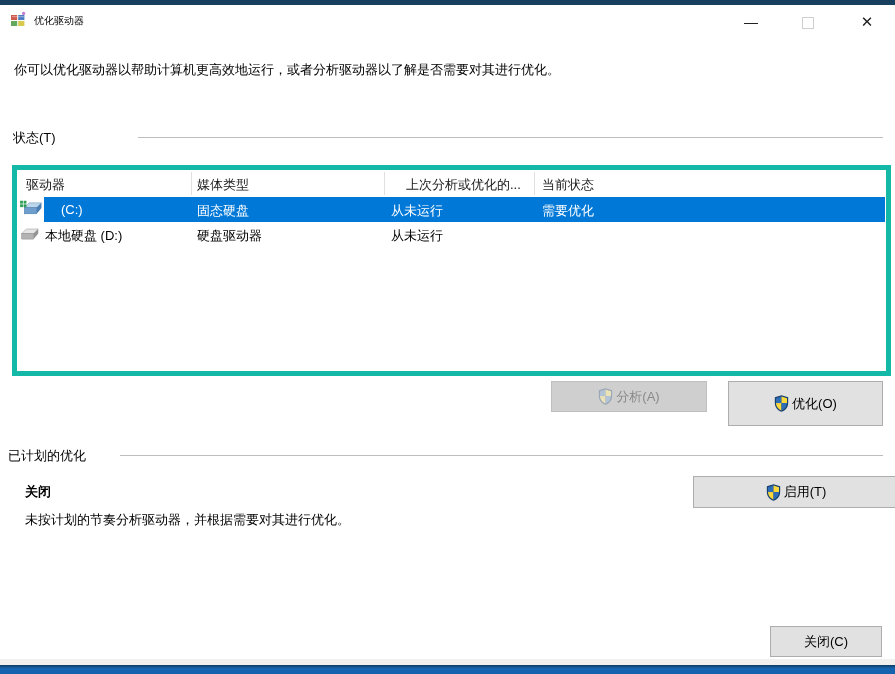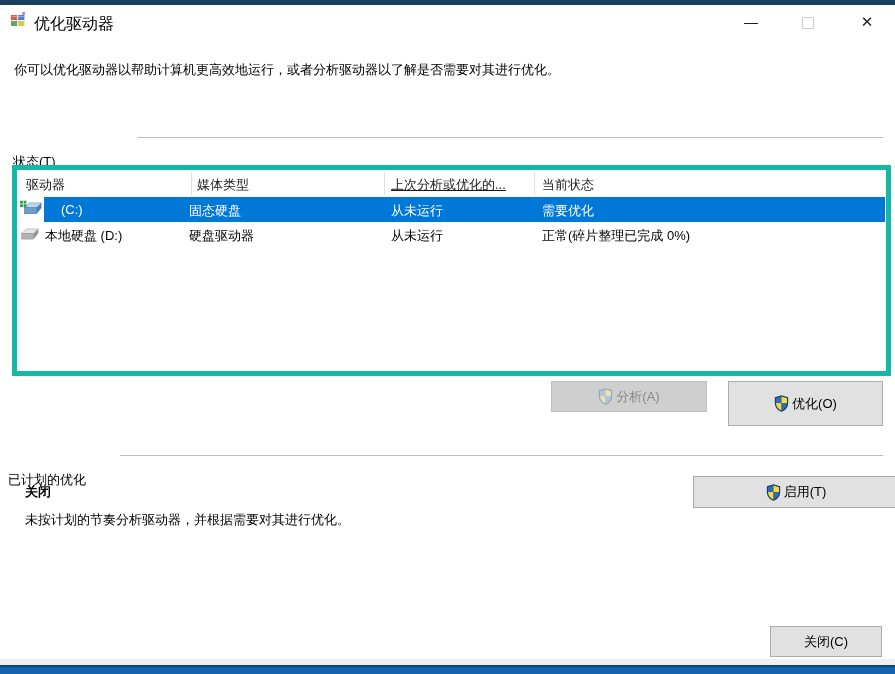--- a/index.html
+++ b/index.html
@@ -14,42 +14,42 @@
 
   
   .top-edge{left:0;top:0;width:895px;height:5px;background:#17405f;}
   .pre-bottom{left:0;bottom:9px;width:895px;height:6px;background:#f1f0ef;}
   .bottom-edge{left:0;bottom:0;width:895px;height:9px;
     background:linear-gradient(#0e3a5e,#1563ae 35%,#1563ae);}
 
   
   .titlebar{left:0;top:5px;width:895px;height:36px;background:#fff;}
   .app-icon{left:10px;top:6px;width:17px;height:17px;}
-  .win-title{left:34px;top:9px;font-size:16px;color:#000;}
+  .win-title{left:34px;top:9px;font-size:10px;color:#000;}
   .cap-btn{top:0;width:30px;height:34px;text-align:center;line-height:34px;cursor:default;}
   .cap-min{left:736px;font-size:14px;color:#222;}
   .cap-max{left:793px;}
   .max-box{display:inline-block;width:10px;height:10px;border:1px solid #cfcfcf;vertical-align:middle;}
   .cap-close{left:852px;font-size:15px;color:#222;}
 
   .description{left:14px;top:61px;width:850px;line-height:18px;}
 
   
-  .sect-label{font-size:13px;color:#000;margin-top:24px;}
+  .sect-label{font-size:13px;color:#000;}
   .sect-rule{border-top:1px solid #bdbdbd;height:0;}
 
   
   .listview{left:12px;top:165px;width:869px;height:201px;border:5px solid #14b8a6;background:#fff;}
   .lv-header{position:absolute;left:0;top:0;right:0;height:27px;background:#fff;}
   .lv-header .hsep{position:absolute;top:2px;bottom:2px;width:1px;background:#e0e0e0;}
   .hcell{position:absolute;top:6px;color:#1a1a1a;white-space:nowrap;}
   .lv-row{position:absolute;left:0;right:0;height:25px;}
   .row-hl{position:absolute;left:27px;right:1px;top:0;bottom:0;background:#0078d7;}
   .cell{position:absolute;top:5px;white-space:nowrap;}
-  .c-media{left:172px;} .c-last{left:374px;} .c-status{left:525px;}
+  .c-media{left:180px;} .c-last{left:374px;} .c-status{left:525px;}
   .drive-ico{position:absolute;left:2px;top:3px;}
   .sel-text{color:#fff;}
 
   
   .btn{
     position:absolute;display:flex;align-items:center;justify-content:center;
     background:#e1e1e1;border:1px solid #adadad;font-size:13px;color:#000;
     box-sizing:border-box;cursor:default;gap:3px;
   }
   .btn-disabled{background:#cfcfcf;border-color:#bfbfbf;color:#898989;}
@@ -86,21 +86,21 @@
 <span class="abs sect-label" style="left:13px;top:129px;">状态(T)</span>
 <div class="abs sect-rule" style="left:138px;right:12px;top:137px;"></div>
 
 <div class="abs listview">
   <div class="lv-header">
     <div class="hsep" style="left:174px;"></div>
     <div class="hsep" style="left:367px;"></div>
     <div class="hsep" style="left:517px;"></div>
     <span class="hcell" style="left:9px;">驱动器</span>
     <span class="hcell" style="left:180px;">媒体类型</span>
-    <span class="hcell" style="left:374px;text-decoration:underline;">上次分析或优化的...</span>
+    <span class="hcell" style="left:389px;">上次分析或优化的...</span>
     <span class="hcell" style="left:525px;">当前状态</span>
   </div>
 
   <div class="lv-row" style="top:27px;">
     <div class="row-hl"></div>
     <svg class="drive-ico" viewBox="0 0 24 20" width="24" height="19">
       <polygon points="5,8 10,3 23,3 18,8" fill="#bcd6ec" stroke="#7b9cbc" stroke-width="0.6"></polygon>
       <rect x="5" y="8" width="13" height="6.5" fill="#6d9ecd" stroke="#4c7cab" stroke-width="0.6"></rect>
       <polygon points="18,8 23,3 23,8.5 18,14.5" fill="#4a7fb3"></polygon>
       <rect x="0.5" y="0.8" width="3" height="3" fill="#2f9e55"></rect>
@@ -116,21 +116,20 @@
 
   <div class="lv-row" style="top:52px;">
     <svg class="drive-ico" style="top:6px;" viewBox="0 0 24 14" width="22" height="13">
       <polygon points="3,6 8,1 21,1 16,6" fill="#e6e6e6" stroke="#9b9b9b" stroke-width="0.6"></polygon>
       <rect x="3" y="6" width="13" height="6" fill="#b3b3b3" stroke="#8c8c8c" stroke-width="0.6"></rect>
       <polygon points="16,6 21,1 21,6 16,12" fill="#939393"></polygon>
     </svg>
     <span class="cell" style="left:28px;text-align:center;">本地硬盘 (D:)</span>
     <span class="cell c-media">硬盘驱动器</span>
     <span class="cell c-last">从未运行</span>
-    <span class="cell c-status">正常(碎片整理已完成 0%)</span>
   </div>
 </div>
 
 <div class="btn btn-disabled btn-analyze">
   <svg viewBox="0 0 18 20" width="15" height="17">
     <path d="M9 0L17 2.6V9c0 5.4-3.2 9.3-8 11-4.8-1.7-8-5.6-8-11V2.6Z" fill="#9aa7b5"></path>
     <clipPath id="sclip1">
         <path d="M9 1.6L15.6 3.8V9c0 4.5-2.7 7.8-6.6 9.3C5.1 16.8 2.4 13.5 2.4 9V3.8Z"></path>
       </clipPath>
     <g clip-path="url(#sclip1)">

